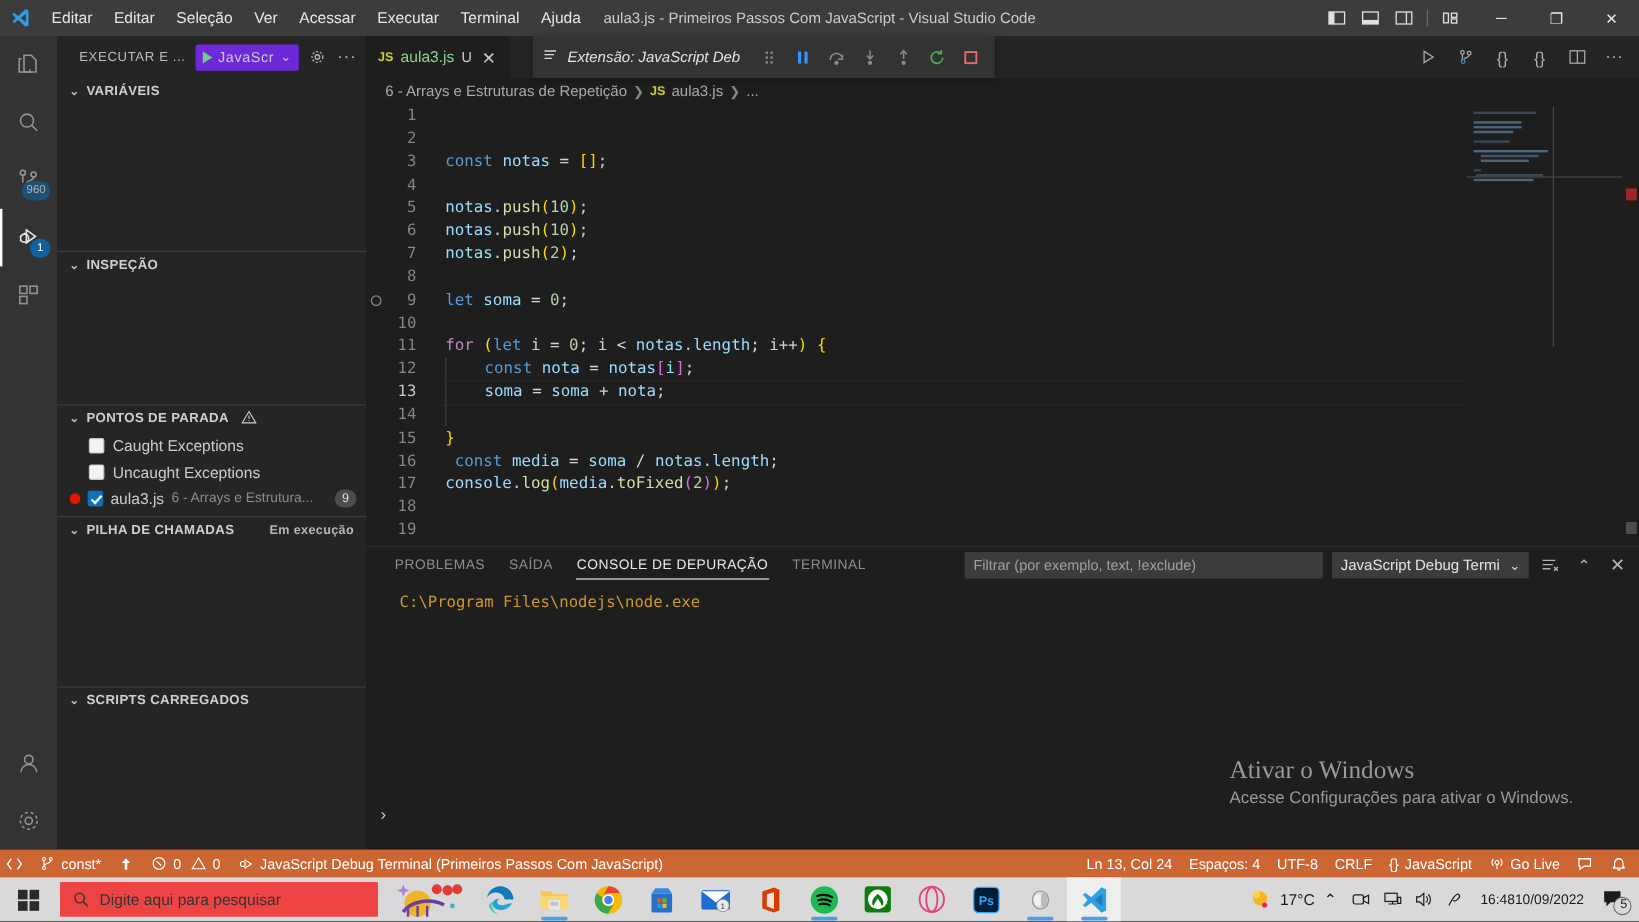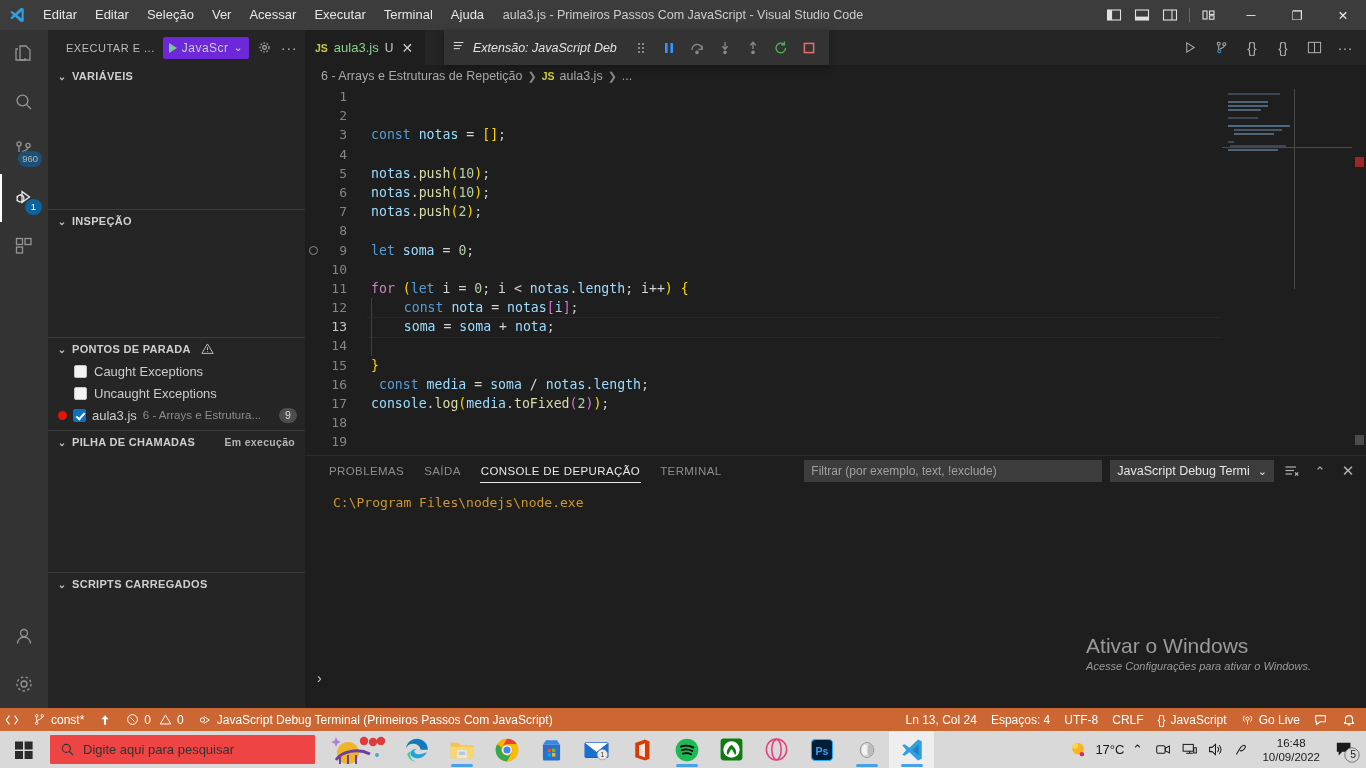--- a/index.html
+++ b/index.html
@@ -210,22 +210,22 @@
     display: flex; align-items: center; gap: 8px; background: #3c3c3c; height: 22px;
     padding: 0 7px; font-size: 12.5px; color: #e4e4e4; white-space: nowrap;
   }
   .p-icon { width: 20px; height: 20px; display: flex; align-items: center; justify-content: center; opacity: .85; }
   .panel-body { padding: 8px 0 0 28px; }
   .console-line {
     font-family: "DejaVu Sans Mono", "Liberation Mono", monospace;
     font-size: 13px; color: #cd9731; line-height: 18px;
   }
   .watermark { position: absolute; right: 55px; bottom: 20px; text-align: left; pointer-events: none; }
-  .wm1 { font-size: 21px; color: #9a9a9a; font-family: Liberation Sans, sans-serif; margin-top: 11px; }
-  .wm2 { font-size: 11px; color: #9a9a9a; margin-top: 2px; font-style: italic; }
+  .wm1 { font-size: 21px; color: #9a9a9a; font-family: Liberation Serif, serif; margin-top: 11px; }
+  .wm2 { font-size: 14px; color: #9a9a9a; margin-top: 2px; }
   .panel-bottom-arrow { position: absolute; left: 12px; bottom: 6px; color: #cccccc; font-size: 14px; }
 
   
   .statusbar {
     position: absolute; left: 0; top: 708px; width: 1366px; height: 23px;
     background: #cc6633; display: flex; align-items: center; color: #ffffff; font-size: 12px;
   }
   .sb-item { display: flex; align-items: center; gap: 5px; padding: 0 7px; height: 23px; white-space: nowrap; }
   .sb-right { margin-left: auto; display: flex; align-items: center; }
 
@@ -238,21 +238,21 @@
   .tb-search {
     width: 265px; height: 29px; background: #ef4444; display: flex; align-items: center; gap: 8px;
     padding: 0 10px; margin-left: 2px; color: #333; font-size: 13px; border-radius: 1px;
   }
   .tb-icons { display: flex; align-items: center; gap: 0px; margin-left: 4px; }
   .tb-app { width: 45px; height: 37px; display: flex; align-items: center; justify-content: center; position: relative; }
   .tb-app.running::after { content: ""; position: absolute; bottom: 1px; left: 12px; width: 22px; height: 3px; background: #4a9eea; border-radius: 2px; }
   .tb-app.active { background: rgba(255,255,255,.55); }
   .tray { margin-left: auto; display: flex; align-items: center; gap: 0; padding-right: 4px; color: #1b1b1b; font-size: 12px; }
   .tray-ico { width: 26px; height: 37px; display: flex; align-items: center; justify-content: center; }
-  .clock { display: flex; flex-direction: column; align-items: center; justify-content: center; line-height: 14px; font-size: 11.5px; padding: 0 8px; color: #1b1b1b;}
+  .clock { display: flex; flex-direction: row; align-items: center; justify-content: center; line-height: 14px; font-size: 11.5px; padding: 0 8px; color: #1b1b1b;}
   .notif { width: 34px; height: 37px; display: flex; align-items: center; justify-content: center; position: relative;}
 </style>
 </head>
 <body>
 
 <div class="app">
 
   <div class="titlebar">
     <div class="vsc-logo">
       <svg width="18" height="18" viewBox="0 0 24 24">

